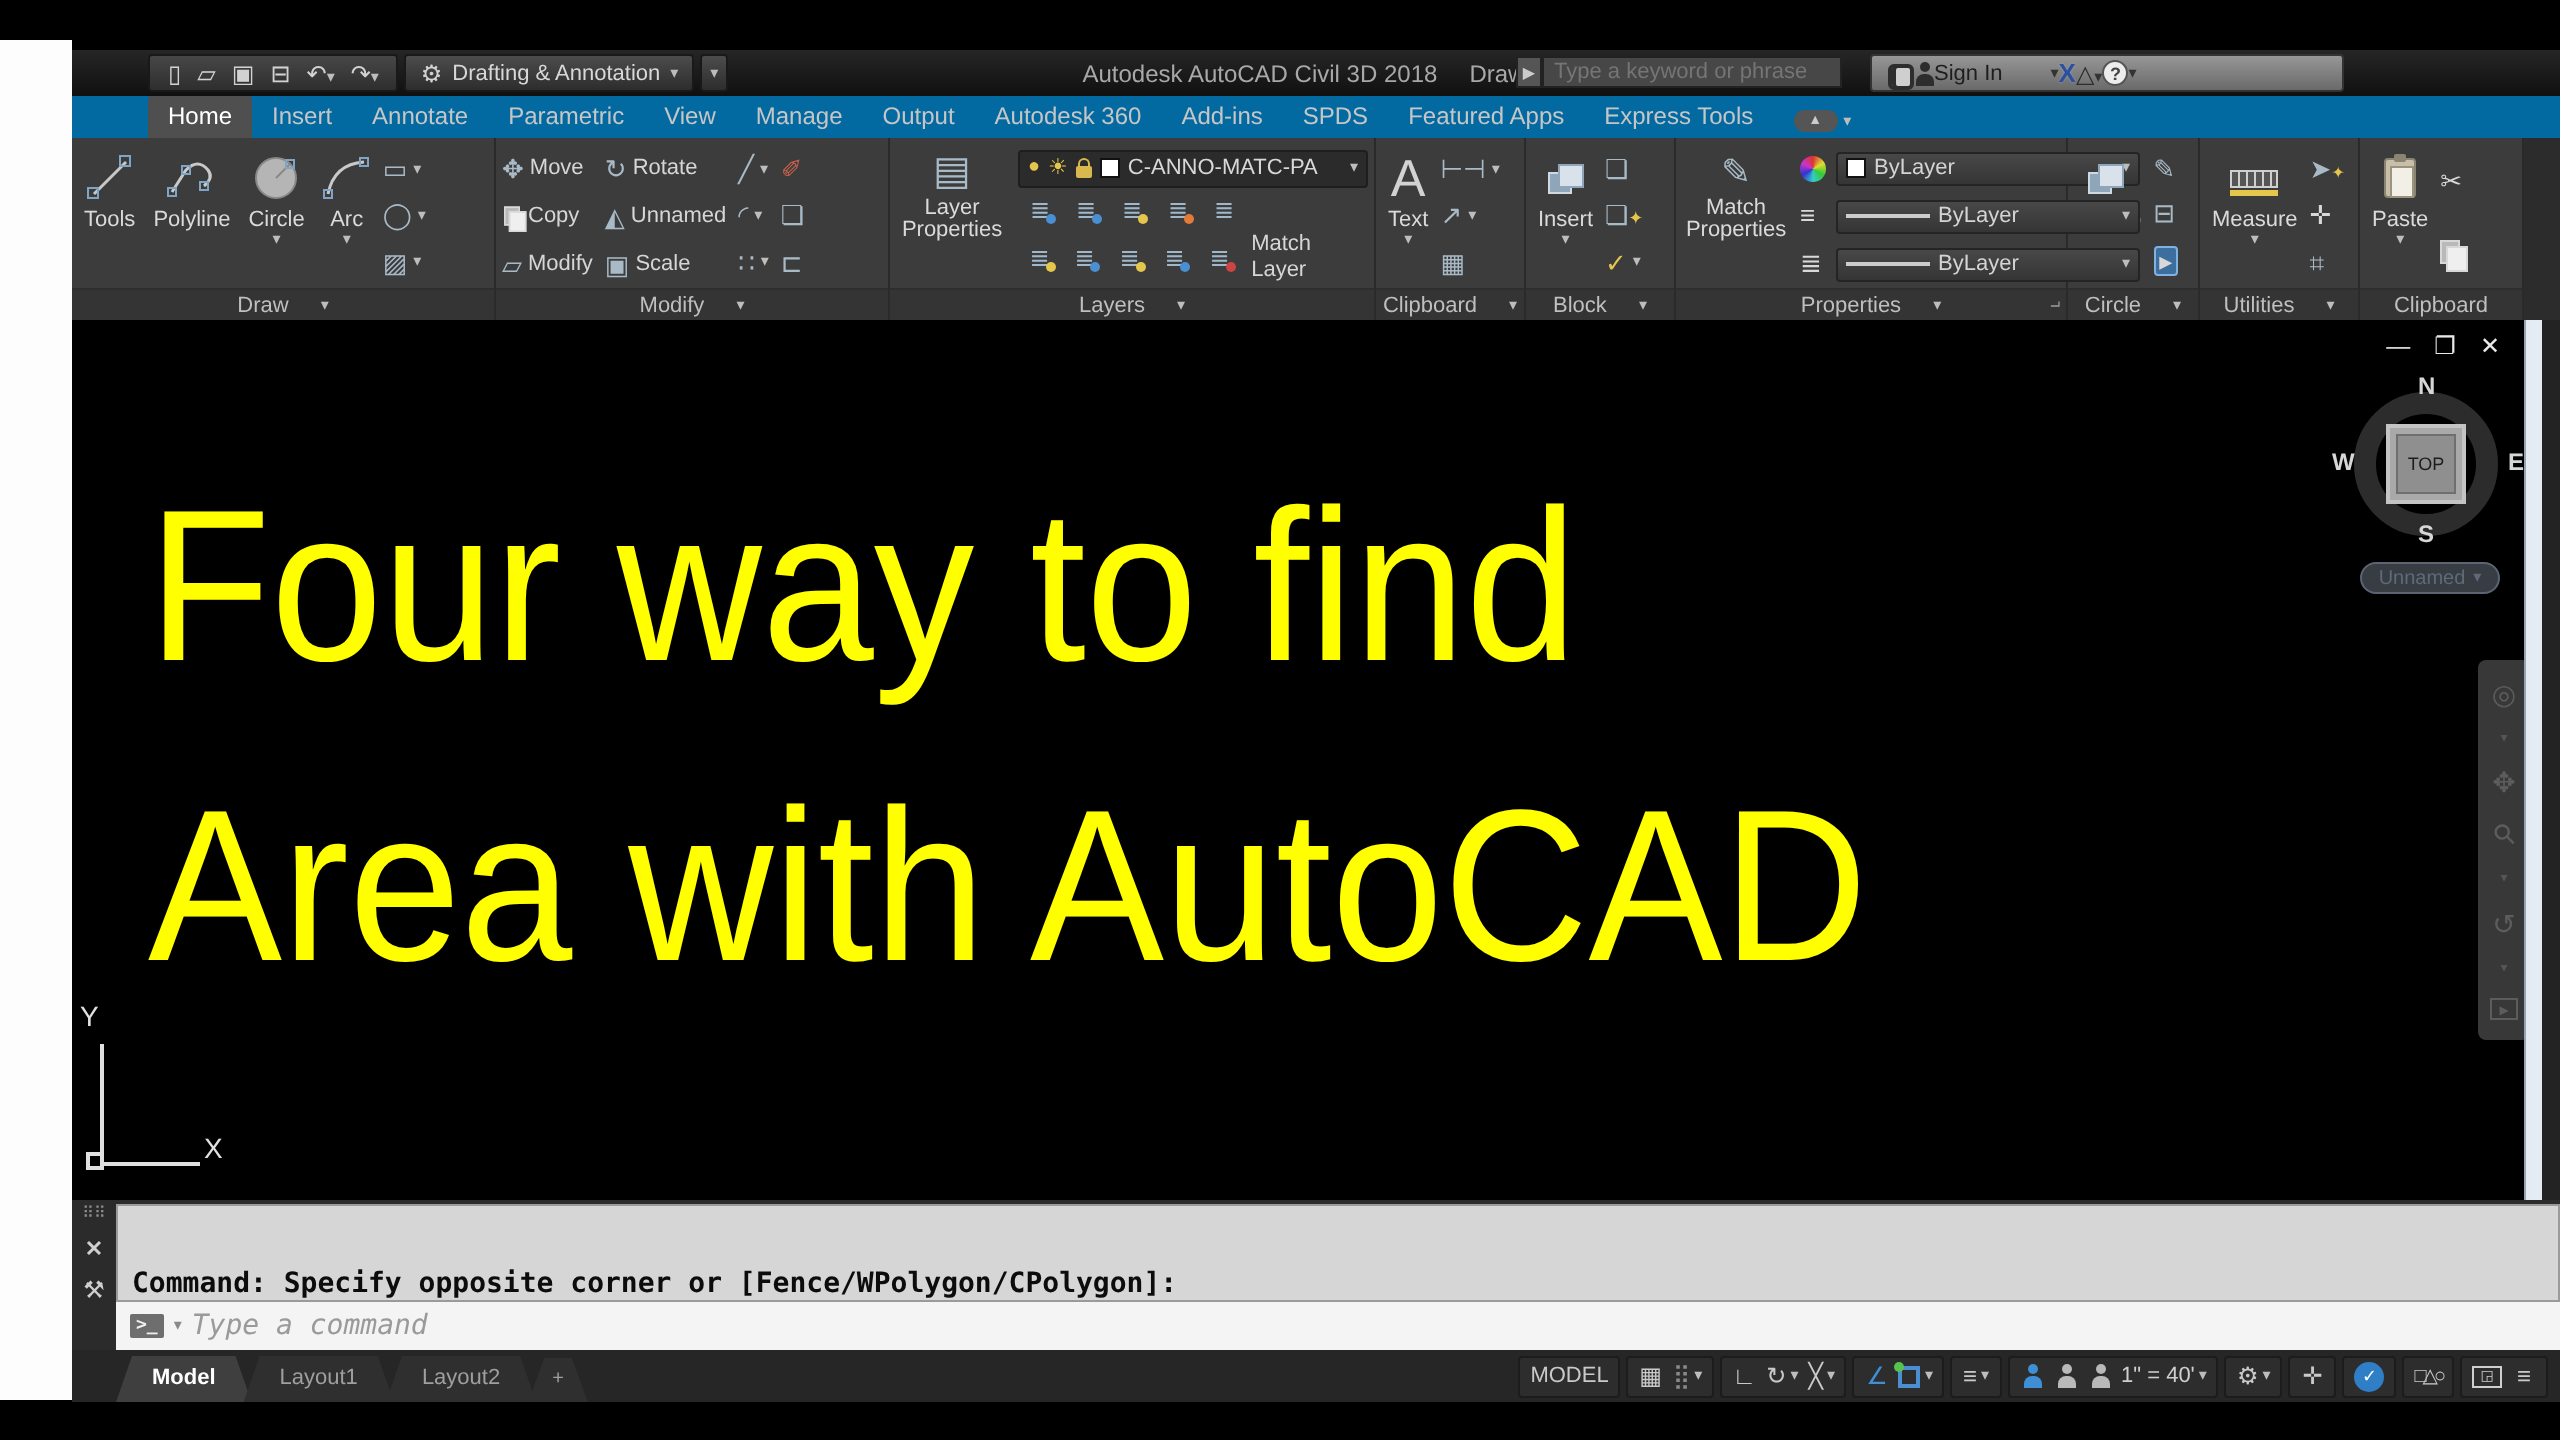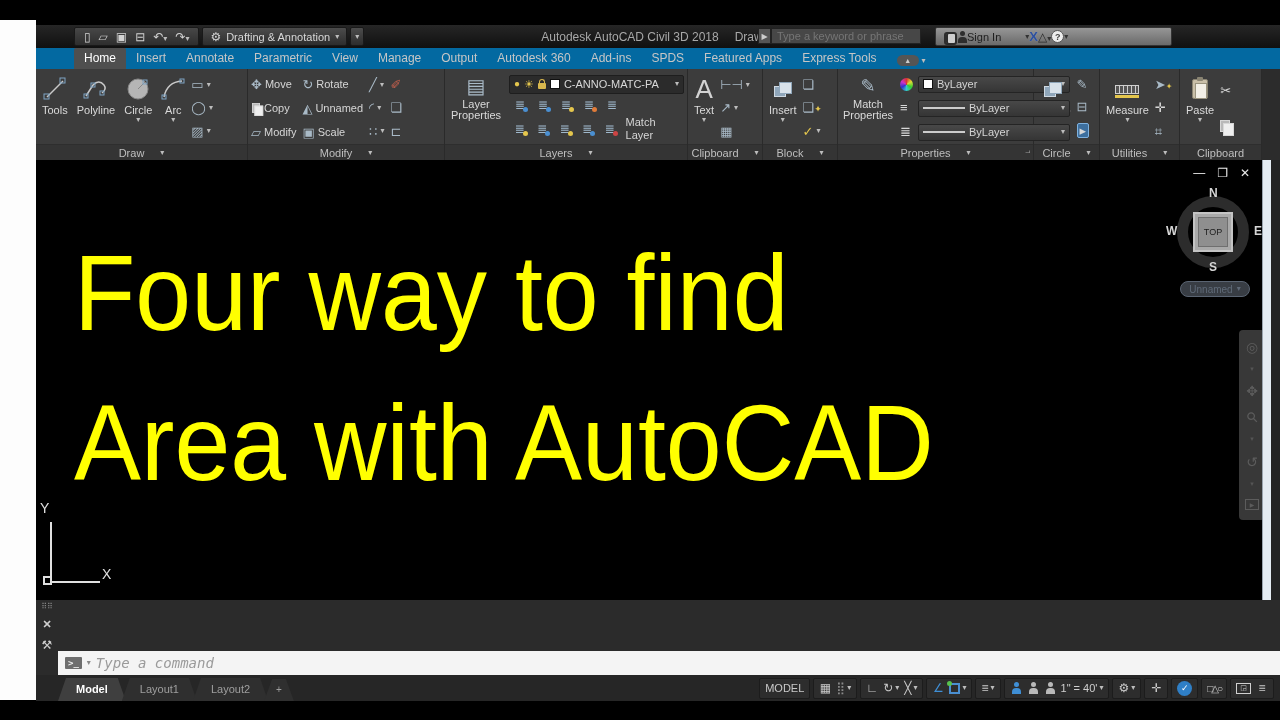--- a/index.html
+++ b/index.html
@@ -573,20 +573,25 @@
     <div class="scrollbar"></div>
     <div class="rightfill"></div>
   </div>
 
   <div class="cmd">
     <div class="cmd-grip">
       <span style="font-size:8px;color:#8a8a8a">⠿⠿</span>
       <span style="font-size:11px;font-weight:bold">✕</span>
       <span style="font-size:12px">⚒</span>
     </div>
+    <div class="cmd-hist">
+      <div>Command: Specify opposite corner or [Fence/WPolygon/CPolygon]:</div>
+      <div>Command: Specify opposite corner or [Fence/WPolygon/CPolygon]:</div>
+      
+    </div>
     <div class="cmd-input">
       <span class="cmdico">&gt;_</span>
       <span class="dd" style="color:#8a8a8a">▾</span>
       <span class="cmd-ph">Type a command</span>
     </div>
   </div>
 
   <div class="sbar">
     <div class="stabs">
       <span class="stab active">Model</span>

